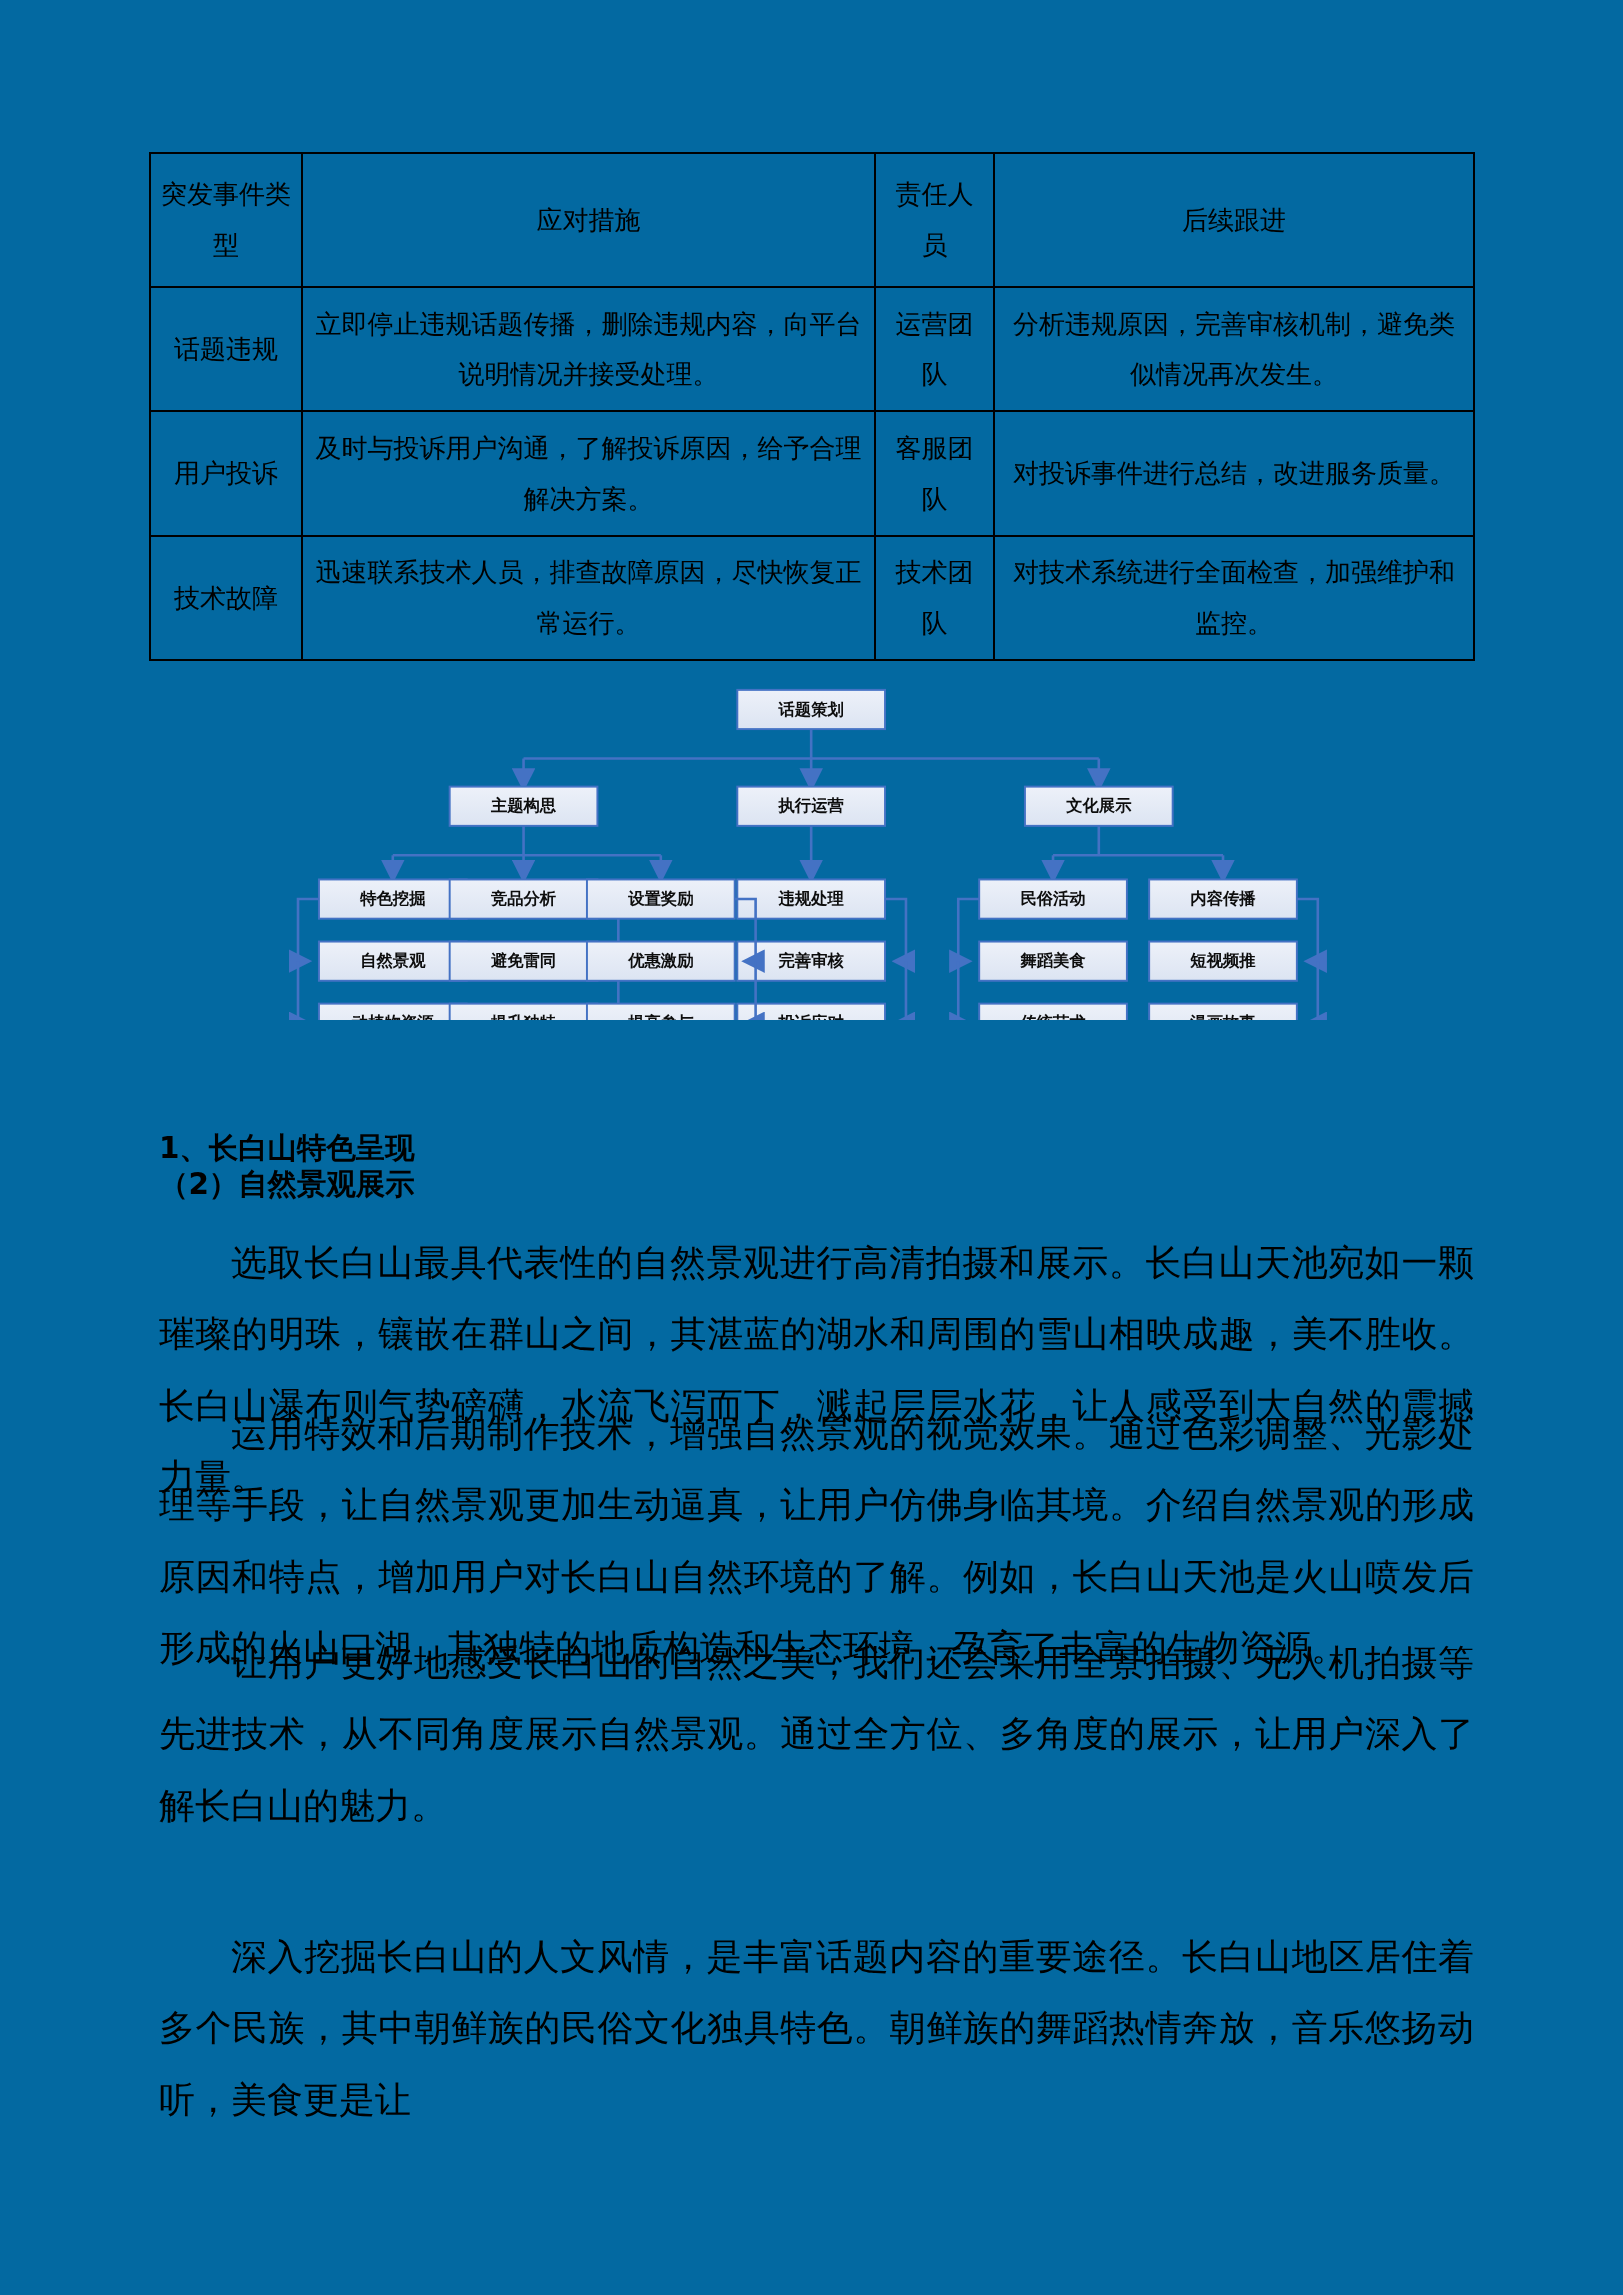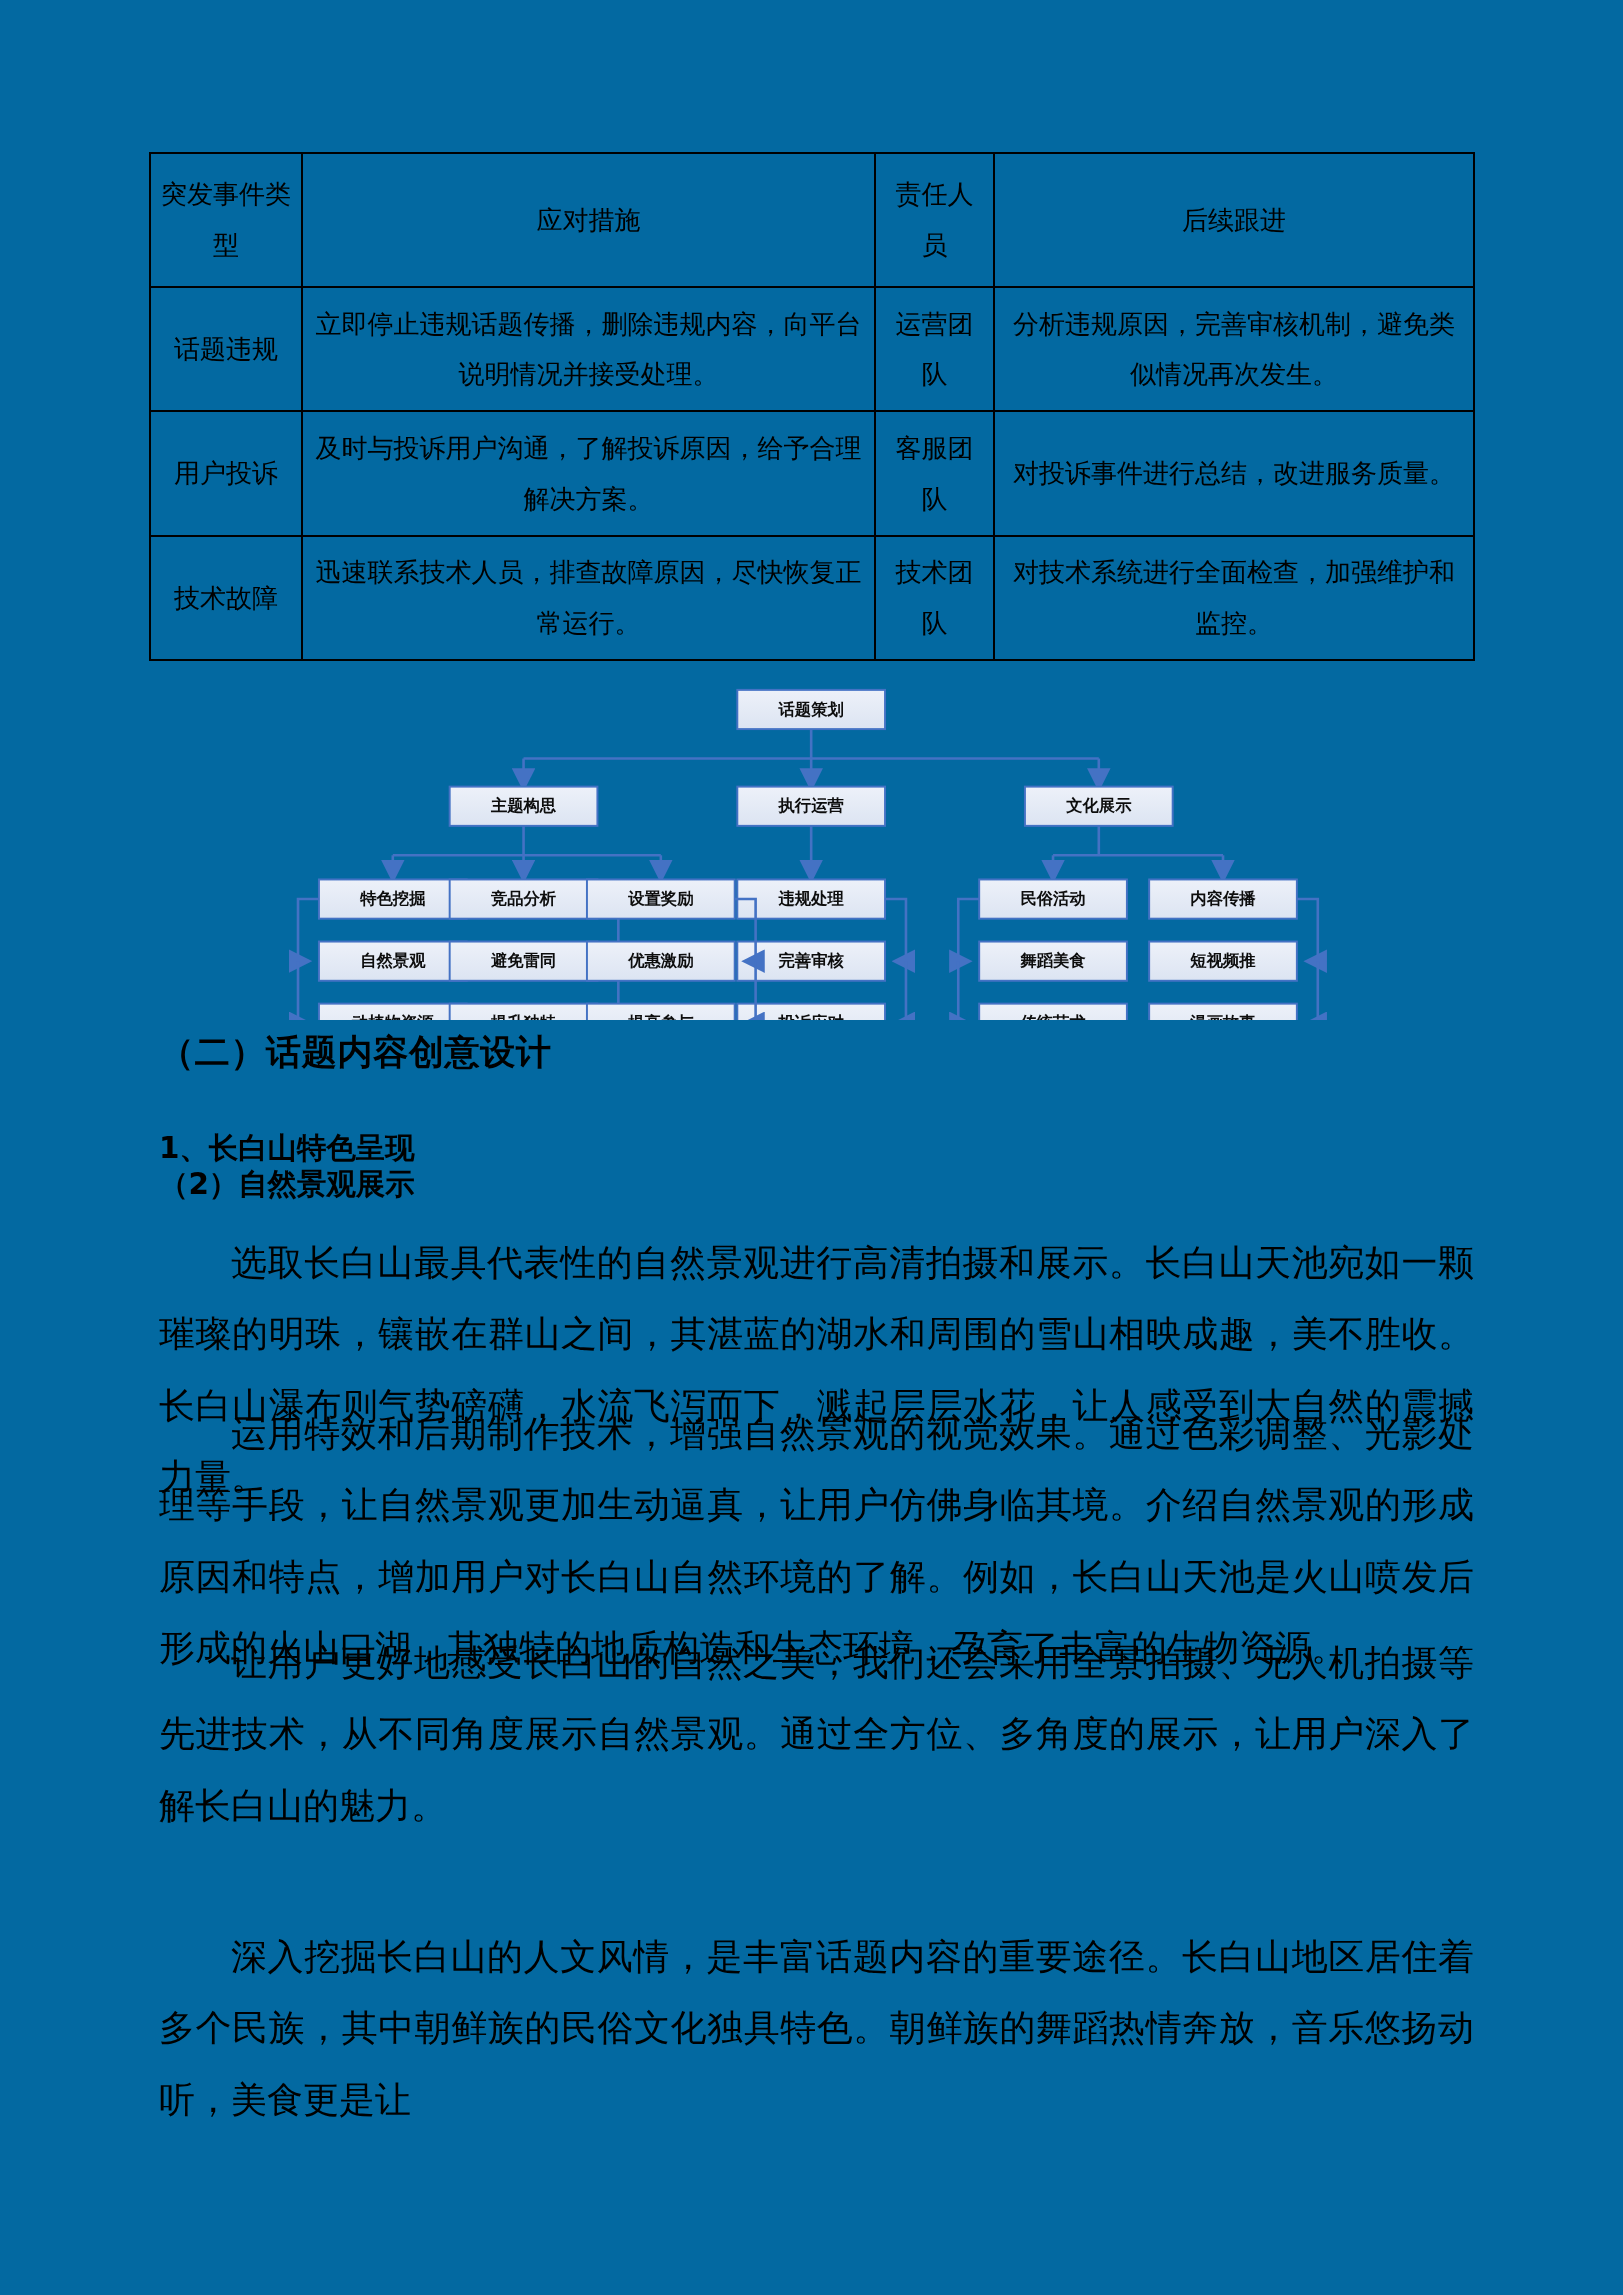--- a/index.html
+++ b/index.html
@@ -290,21 +290,20 @@
         <rect class="node-rect" x="1127" y="183" width="226" height="60"></rect>
         <text class="node-text" x="1240" y="214">执行运营</text>
       </g>
       <g>
         <rect class="node-rect" x="1567" y="183" width="226" height="60"></rect>
         <text class="node-text" x="1680" y="214">文化展示</text>
       </g>
     </svg>
   </div>
 
-  <div class="txt h-sec" style="top:1027px;">（二）话题内容创意设计</div>
 
   <div class="txt h-sub" style="top:1099px; left:159px;margin-top:28px;">1、长白山特色呈现</div>
 
   <div class="txt h-sub" style="top:1163px; left:159px;">（2）自然景观展示</div>
 
   <div class="txt para" style="top:1227px;">选取长白山最具代表性的自然景观进行高清拍摄和展示。长白山天池宛如一颗璀璨的明珠，镶嵌在群山之间，其湛蓝的湖水和周围的雪山相映成趣，美不胜收。长白山瀑布则气势磅礴，水流飞泻而下，溅起层层水花，让人感受到大自然的震撼力量。</div>
 
   <div class="txt para" style="top:1398px;">运用特效和后期制作技术，增强自然景观的视觉效果。通过色彩调整、光影处理等手段，让自然景观更加生动逼真，让用户仿佛身临其境。介绍自然景观的形成原因和特点，增加用户对长白山自然环境的了解。例如，长白山天池是火山喷发后形成的火山口湖，其独特的地质构造和生态环境，孕育了丰富的生物资源。</div>
 
   <div class="txt para" style="top:1627px;">让用户更好地感受长白山的自然之美，我们还会采用全景拍摄、无人机拍摄等先进技术，从不同角度展示自然景观。通过全方位、多角度的展示，让用户深入了解长白山的魅力。</div>

